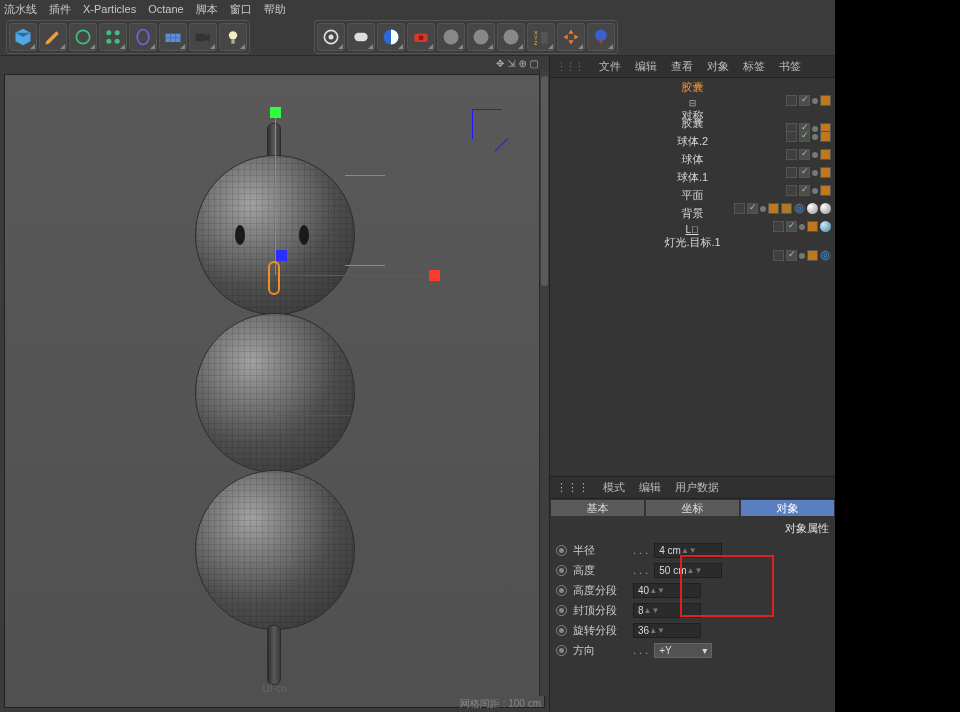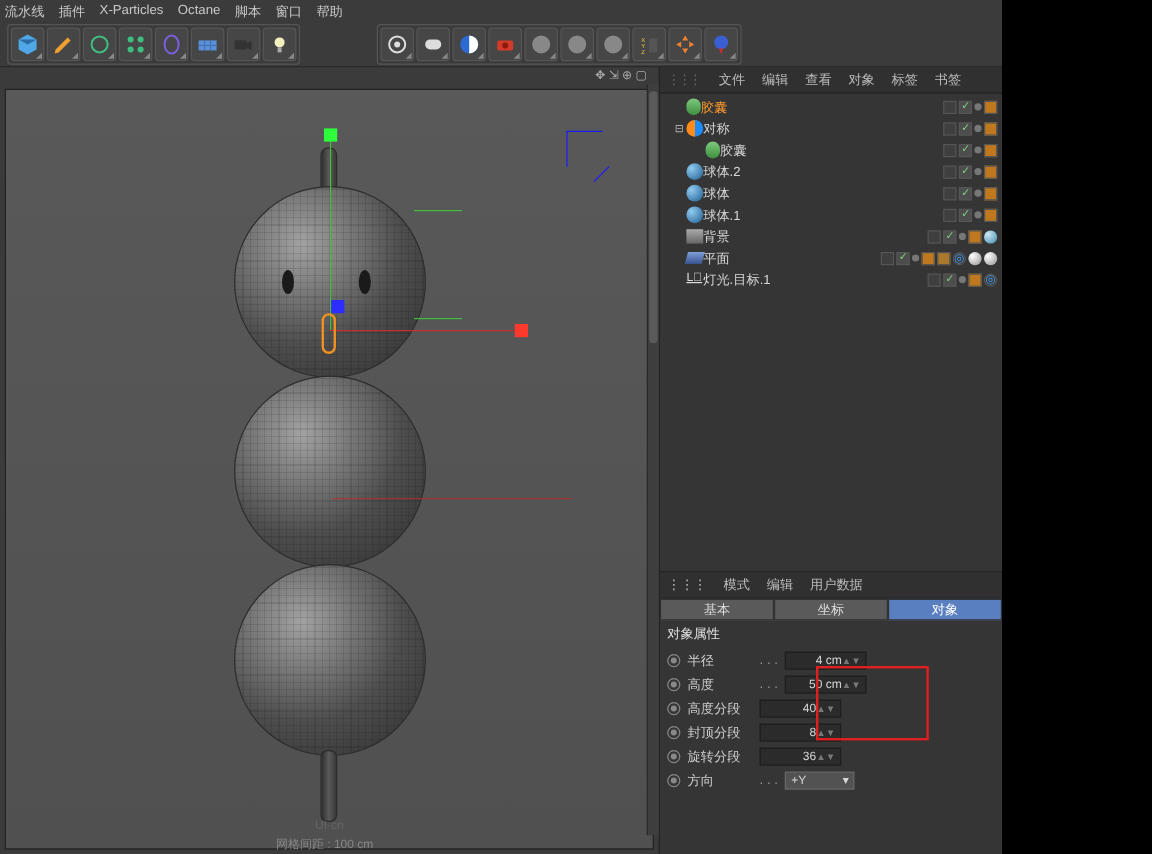--- a/index.html
+++ b/index.html
@@ -46,31 +46,31 @@
 .handle.green { background:#2dff3a; }
 .handle.blue { background:#2d2dff; }
 .mini-arrow { position:absolute; transform-origin:left top; }
 .mini-arrow .shaft { position:absolute; height:1px; background:#3fbf3f; }
 
 .cam-indicator { position:absolute; top:34px; right:36px; width:36px; height:30px; }
 .cam-indicator .cl1 { position:absolute; left:0; top:0; width:30px; height:1px; background:#1b1bff; }
 .cam-indicator .cl2 { position:absolute; left:0; top:0; width:1px; height:30px; background:#1b1bff; }
 .cam-indicator .cl3 { position:absolute; right:0; bottom:0; width:18px; height:1px; background:#1b1bff; transform:rotate(-45deg); transform-origin:right bottom; }
 
-.footer { position:absolute; bottom:0; left:0; right:0; height:16px; font-size:10px; color:#888; display:flex; justify-content:center; padding-right:8px; align-items:center; gap:8px;}
+.footer { position:absolute; bottom:0; left:0; right:0; height:16px; font-size:10px; color:#888; display:flex; justify-content:flex-end; padding-right:8px; align-items:center; gap:8px;}
 .logo { color:#666; font-size:10px; }
 
 
 .right-panel { width: 286px; background: #353535; display: flex; flex-direction: column; border-left: 1px solid #222; }
 .panel-header { height: 22px; background: #303030; display: flex; align-items: center; padding: 0 6px; gap: 14px; font-size: 11px; color: #bbb; border-bottom: 1px solid #222; }
 .panel-header .grip { color:#666; letter-spacing:-2px; margin-right:2px; }
 .panel-header span { cursor:pointer; }
 
 .obj-tree { flex: 1; overflow: auto; padding: 2px 0; font-size: 11px; }
-.tree-row { display:flex; align-items:center; height: 18px; position: relative; padding:0 4px; cursor:pointer; }
+.tree-row { display:flex; align-items:center; height: 18px; position: relative; padding:0 4px; cursor:pointer;flex-direction:column; }
 .tree-row.selected .label { color: #ff9a2e; }
 .tree-row .indent { display:inline-block; }
 .tree-row .toggle { width:12px; color:#aaa; font-size:9px; text-align:center; }
 .tree-row .label { color:#d6d6d6; flex:0 0 auto; }
 .tree-row .right-icons { margin-left:auto; display:flex; align-items:center; gap:2px; }
 .dot { width:6px; height:6px; border-radius:50%; display:inline-block; } .dot.gray { background:#777; }
 .mini { width:11px; height:11px; display:inline-block; border:1px solid #555; background:#3f3f3f; }
 .mini.check { background:#4d4d4d; position:relative; }
 .mini.check::after { content:"✓"; color:#7fd87f; position:absolute; font-size:9px; left:1px; top:-2px; }
 .mini.clap { background:#aa7a2a; } 
@@ -91,27 +91,27 @@
 .ic-sky { width:14px; height:14px; border-radius:50%; background:radial-gradient(circle at 30% 30%,#c0eaf5,#3d8fb4); }
 
 
 .attr-panel { background:#353535; border-top:1px solid #222; }
 .attr-header { height: 22px; background:#303030; display:flex; align-items:center; padding:0 6px; gap:14px; font-size:11px; color:#bbb; border-bottom:1px solid #222; }
 .attr-title { height:20px; background:#2b3b49; display:flex; align-items:center; gap:6px; padding:0 6px; font-size:11px; color:#d8e4ef; border-bottom:1px solid #1a2430; }
 .attr-tabs { display:flex; height:18px; font-size:11px; }
 .attr-tabs div { flex:1; display:flex; align-items:center; justify-content:center; background:#5a5a5a; color:#ddd; border:1px solid #333; cursor:pointer; }
 .attr-tabs div.active { background:#5a7fc0; color:#fff; }
 .attr-section { padding:4px 6px; font-size:11px; color:#ccc; }
-.attr-section .sect-title { font-size:11px; color:#e0e0e0; margin-bottom:4px; }
+.attr-section .sect-title { font-size:11px; color:#e0e0e0; margin-bottom:4px;text-align:right; }
 .attr-row { display:flex; align-items:center; height:20px; gap:4px; }
 .attr-row .radio { width:11px; height:11px; border-radius:50%; border:1px solid #888; display:inline-block; position:relative; margin-right:2px; }
 .attr-row .radio::after { content:""; position:absolute; inset:2px; border-radius:50%; background:#888; }
 .attr-row .lbl { width:56px; color:#ccc; }
 .attr-row .ellipsis { color:#999; margin-right:2px; }
-.attr-row .field { width:68px; height:15px; background:#2b2b2b; border:1px solid #1f1f1f; color:#d8d8d8; font-size:10px; padding:0 4px; display:flex; align-items:center; justify-content:flex-end; }
+.attr-row .field { width:68px; height:15px; background:#2b2b2b; border:1px solid #1f1f1f; color:#d8d8d8; font-size:10px; padding:0 4px; display:flex; align-items:center; justify-content:flex-start; }
 .attr-row .field .spin { color:#777; font-size:8px; line-height:7px; display:flex; flex-direction:column; }
 .attr-row .dropdown { width:58px; height:15px; background:#525252; border:1px solid #666; color:#d8d8d8; font-size:10px; padding:0 4px; display:flex; align-items:center; justify-content:space-between; }
 .highlight-box { position:absolute; border:2px solid #e02020; pointer-events:none; }
 
 
 .scrollbar-v { position:absolute; right:0; top:14px; bottom:16px; width:10px; background:#3e3e3e; border-left:1px solid #2a2a2a; }
 .scrollbar-v .thumb { position:absolute; left:1px; right:1px; top:6px; height:210px; background:#5a5a5a; border-radius:3px; }
 </style>
 </head>
 <body>
@@ -377,44 +377,44 @@
             <span class="right-icons">
               <span class="mini"></span>
               <span class="mini check"></span>
               <span class="dot gray"></span>
               <span class="mini orange"></span>
             </span>
           </div>
           <div class="tree-row">
             <span class="indent" style="width: 6px;"></span>
             <span class="toggle"></span>
-            <span class="ic-bg"></span>
-            <span class="label">背景</span>
-            <span class="right-icons">
-              <span class="mini"></span>
-              <span class="mini check"></span>
-              <span class="dot gray"></span>
-              <span class="mini orange"></span>
-              <span class="mini sphere"></span>
-            </span>
-          </div>
-          <div class="tree-row">
-            <span class="indent" style="width: 6px;"></span>
-            <span class="toggle"></span>
             <span class="ic-plane"></span>
             <span class="label">平面</span>
             <span class="right-icons">
               <span class="mini"></span>
               <span class="mini check"></span>
               <span class="dot gray"></span>
               <span class="mini orange"></span>
               <span class="mini clap"></span>
               <span class="mini target"></span>
               <span class="mini spherew"></span>
               <span class="mini spherew"></span>
+            </span>
+          </div>
+          <div class="tree-row">
+            <span class="indent" style="width: 6px;"></span>
+            <span class="toggle"></span>
+            <span class="ic-bg"></span>
+            <span class="label">背景</span>
+            <span class="right-icons">
+              <span class="mini"></span>
+              <span class="mini check"></span>
+              <span class="dot gray"></span>
+              <span class="mini orange"></span>
+              <span class="mini sphere"></span>
             </span>
           </div>
           <div class="tree-row">
             <span class="indent" style="width: 6px;"></span>
             <span class="toggle"></span>
             <span class="ic-light">L⃘</span>
             <span class="label">灯光.目标.1</span>
             <span class="right-icons">
               <span class="mini"></span>
               <span class="mini check"></span>

